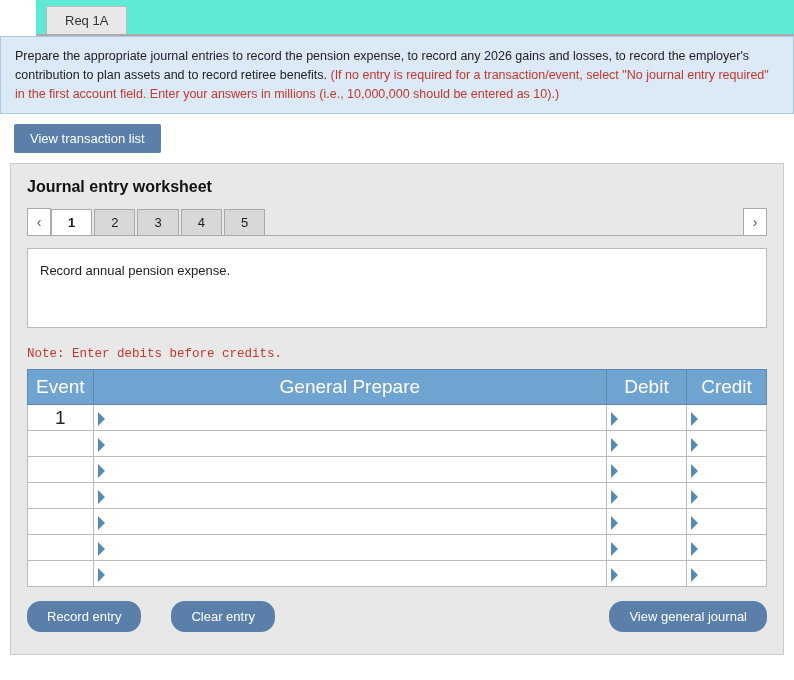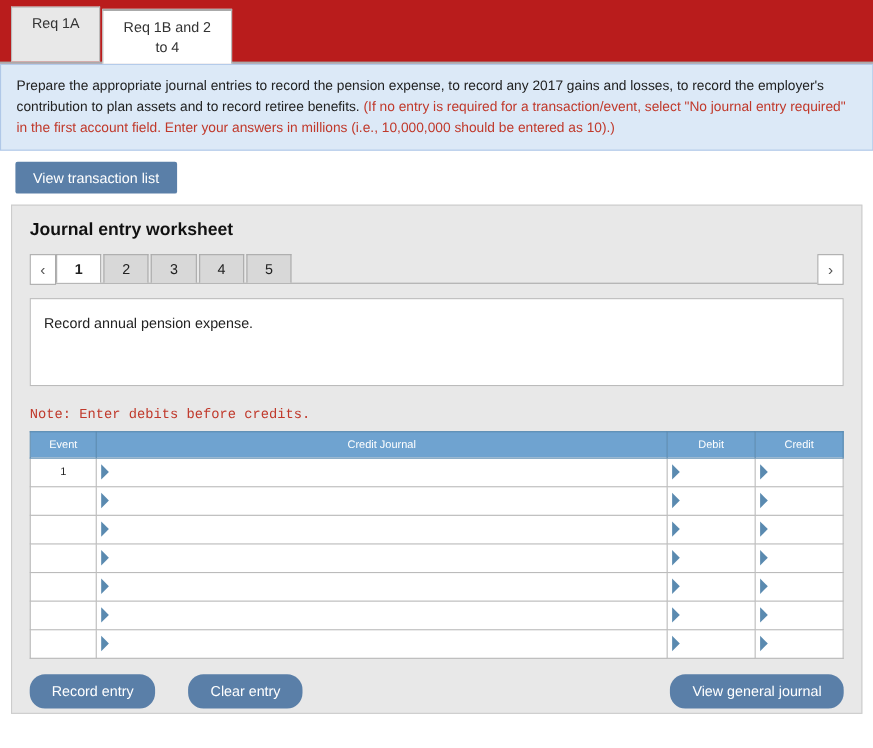--- a/index.html
+++ b/index.html
@@ -9,23 +9,24 @@
       background: #fff;
       width: 794px;
       min-height: 680px;
       color: #222;
     }
 
     
     .tabs-bar {
       display: flex;
       border-bottom: 2px solid #aaa;
-      background: #b91c1c;
+      background: #5eead4;
       padding-top: 6px;
       padding-left: 10px;
+      margin-left: 36px;
     }
     .tab {
       padding: 6px 18px;
       border: 1px solid #bbb;
       border-bottom: none;
       background: #e8e8e8;
       cursor: pointer;
       margin-right: 2px;
       font-size: 13px;
       color: #333;
@@ -62,21 +63,21 @@
       padding: 7px 16px;
       font-size: 13px;
       cursor: pointer;
       border-radius: 2px;
     }
 
     
     .worksheet-container {
       background: #e8e8e8;
       margin: 0 10px 10px 10px;
-      padding: 14px 16px 4px 16px;
+      padding: 14px 16px 22px 16px;
       border: 1px solid #ccc;
     }
 
     .worksheet-title {
       font-size: 16px;
       font-weight: bold;
       margin-bottom: 12px;
       color: #111;
     }
 
@@ -134,21 +135,21 @@
       color: #c0392b;
       font-size: 12.5px;
       margin-bottom: 8px;
       font-family: Liberation Mono, monospace;
     }
 
     
     .journal-table {
       width: 100%;
       border-collapse: collapse;
-      font-size: 10px;
+      font-size: 19px;
     }
     .journal-table thead tr th {
       background: #6fa3d0;
       color: #fff;
       padding: 6px 8px;
       text-align: center;
       border: 1px solid #5a8ab0;
       font-weight: normal;
     }
     .journal-table tbody tr td {
@@ -199,27 +200,24 @@
     .action-btn.right {
       margin-right: 0;
       margin-left: auto;
     }
   </style>
 </head>
 <body>
 
 <div class="tabs-bar">
   <div class="tab">Req 1A</div>
-  <div class="tab active" style="text-align:center; line-height:1.4;">
-    <span>Req 1B and 2<br>to 4</span>
-  </div>
 </div>
 
 <div class="info-box">
-  <span>Prepare the appropriate journal entries to record the pension expense, to record any 2017 gains and losses, to record the employer's contribution to plan assets and to record retiree benefits.</span>
+  <span>Prepare the appropriate journal entries to record the pension expense, to record any 2026 gains and losses, to record the employer's contribution to plan assets and to record retiree benefits.</span>
   <span class="red-text"> <span>(If no entry is required for a transaction/event, select "No journal entry required" in the first account field. Enter your answers in millions (i.e., 10,000,000 should be entered as 10).)</span></span>
 </div>
 
 <div class="view-btn-bar">
   <button class="view-btn">View transaction list</button>
 </div>
 
 <div class="worksheet-container">
   <div class="worksheet-title">Journal entry worksheet</div>
 
@@ -238,21 +236,21 @@
   <div class="desc-box">
     <span>Record annual pension expense.</span>
   </div>
 
   <div class="note-text">Note: Enter debits before credits.</div>
 
   <table class="journal-table">
     <thead>
       <tr>
         <th>Event</th>
-        <th>Credit Journal</th>
+        <th>General Prepare</th>
         <th>Debit</th>
         <th>Credit</th>
       </tr>
     </thead>
     <tbody id="journal-tbody">
     <tr>
           <td class="event-cell">1</td>
           <td class="journal-cell"><span class="cell-indicator"></span></td>
           <td class="amount-cell"><span class="cell-indicator"></span></td>
           <td class="amount-cell"><span class="cell-indicator"></span></td>

